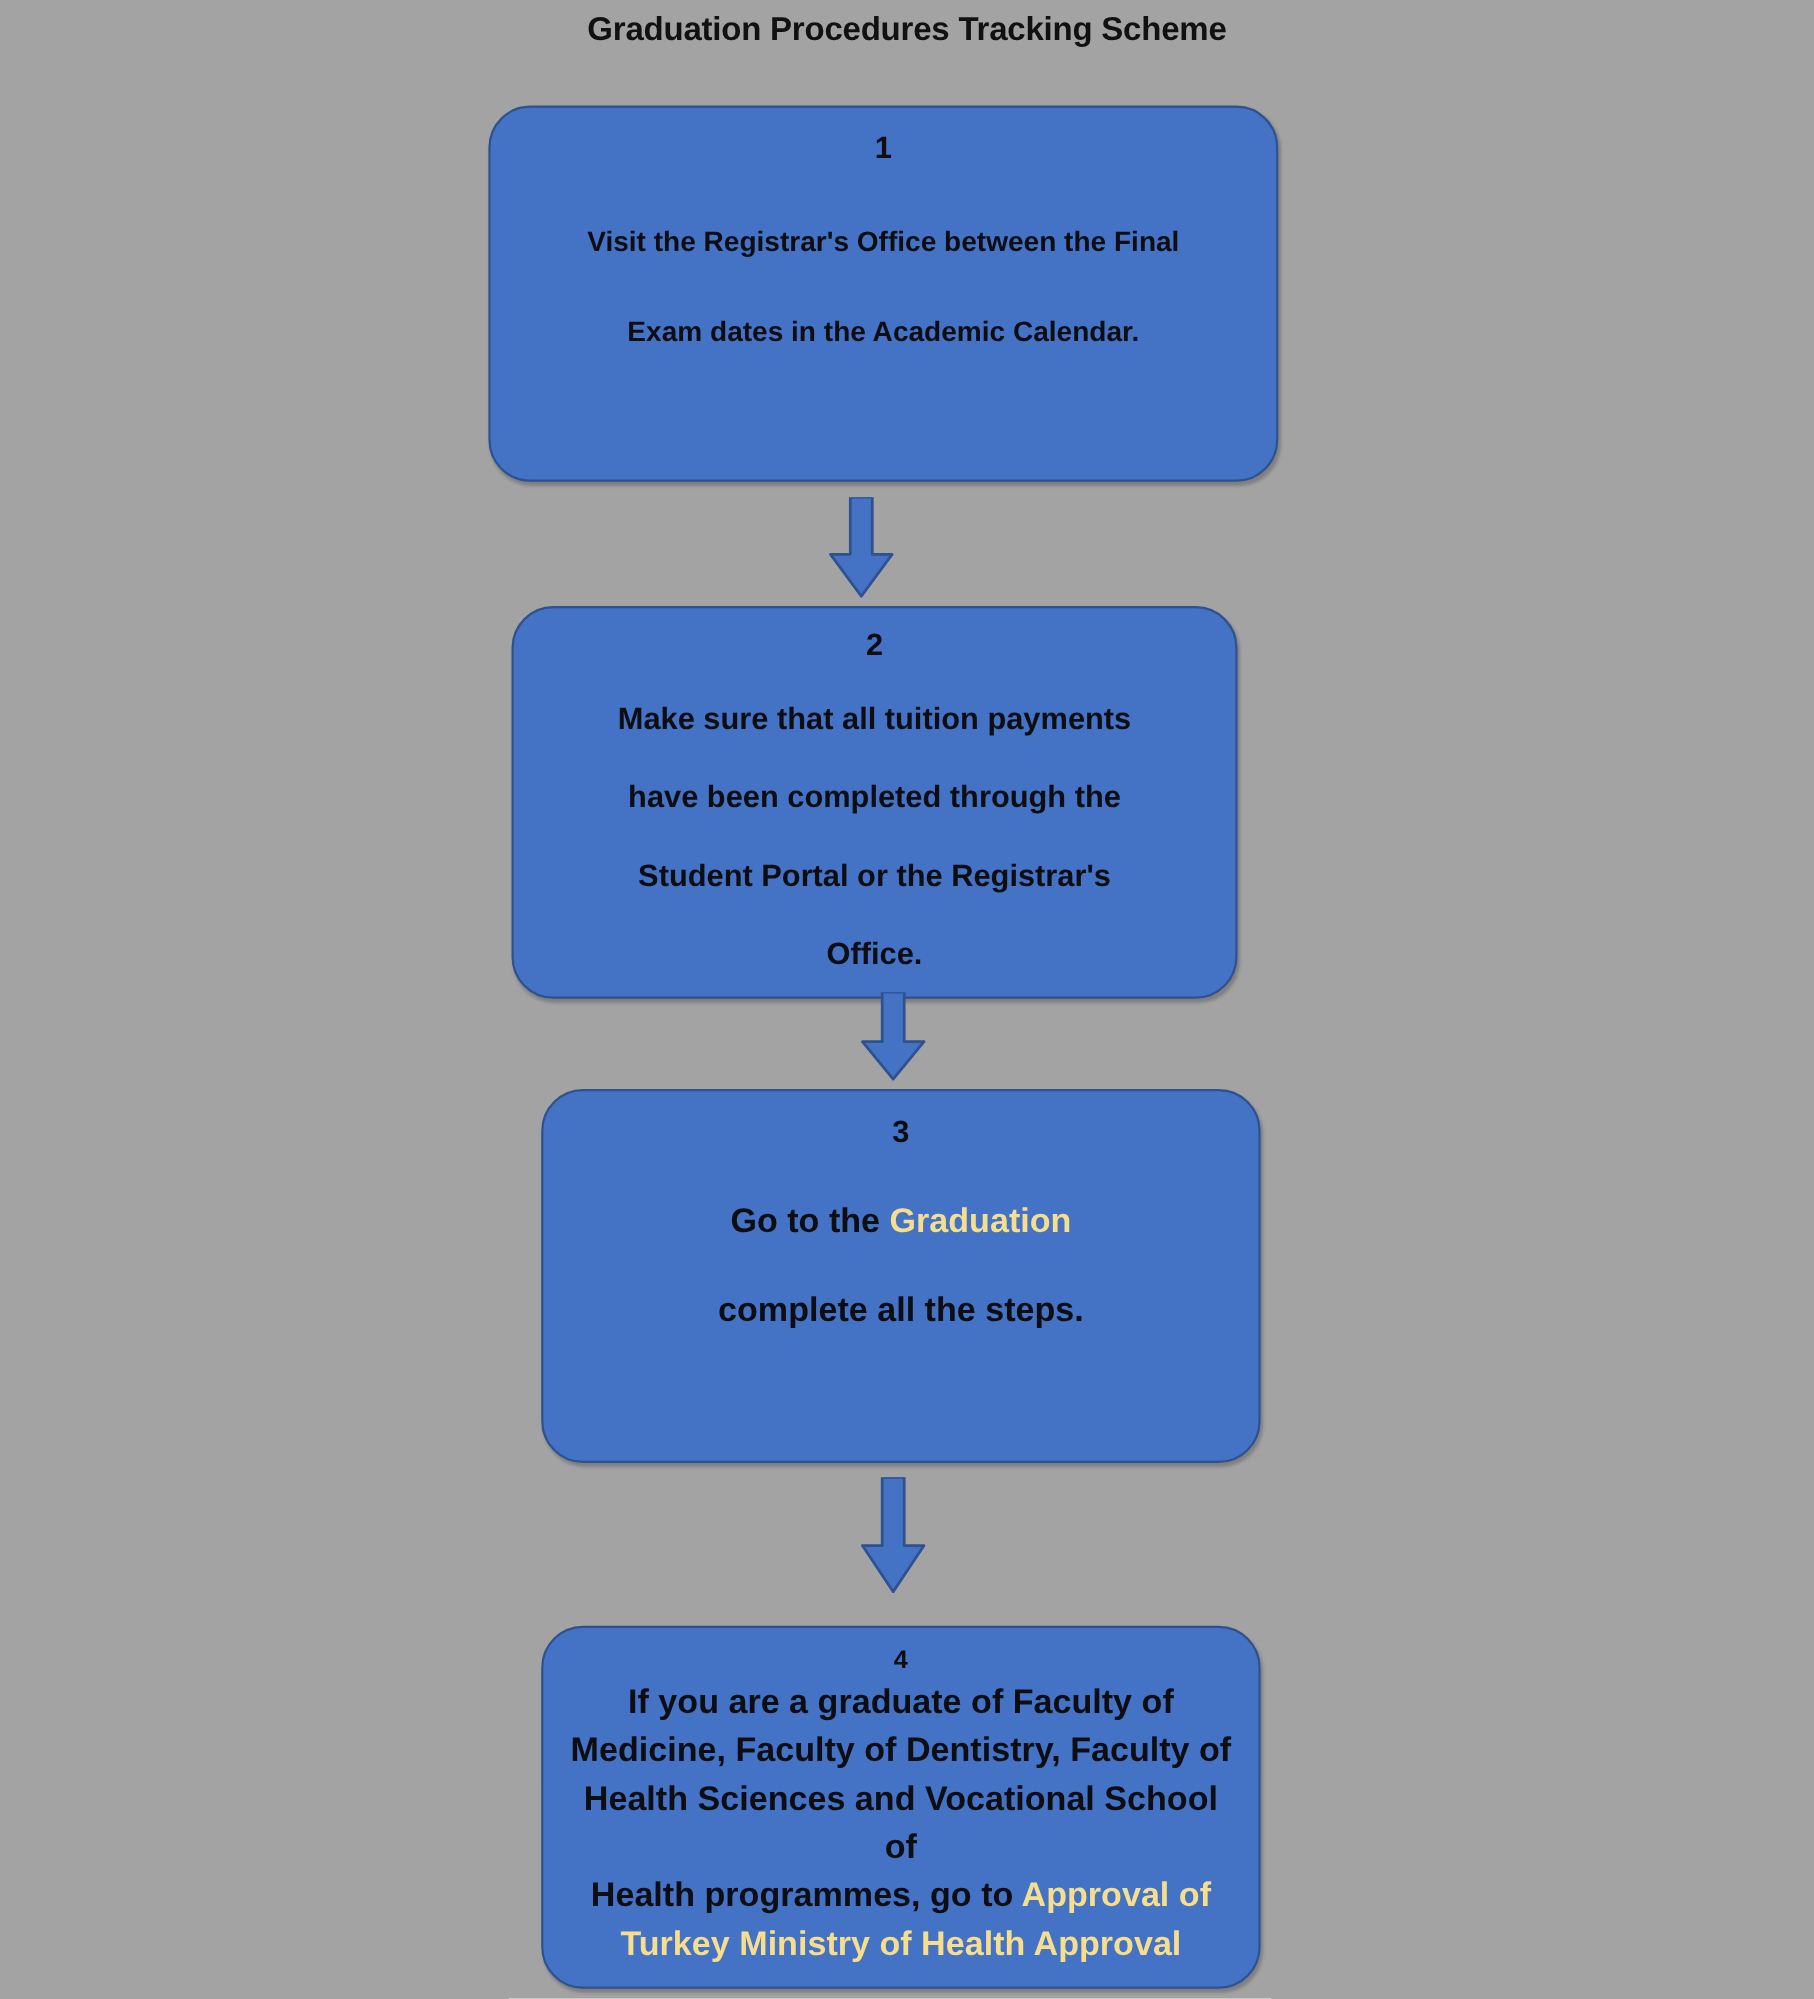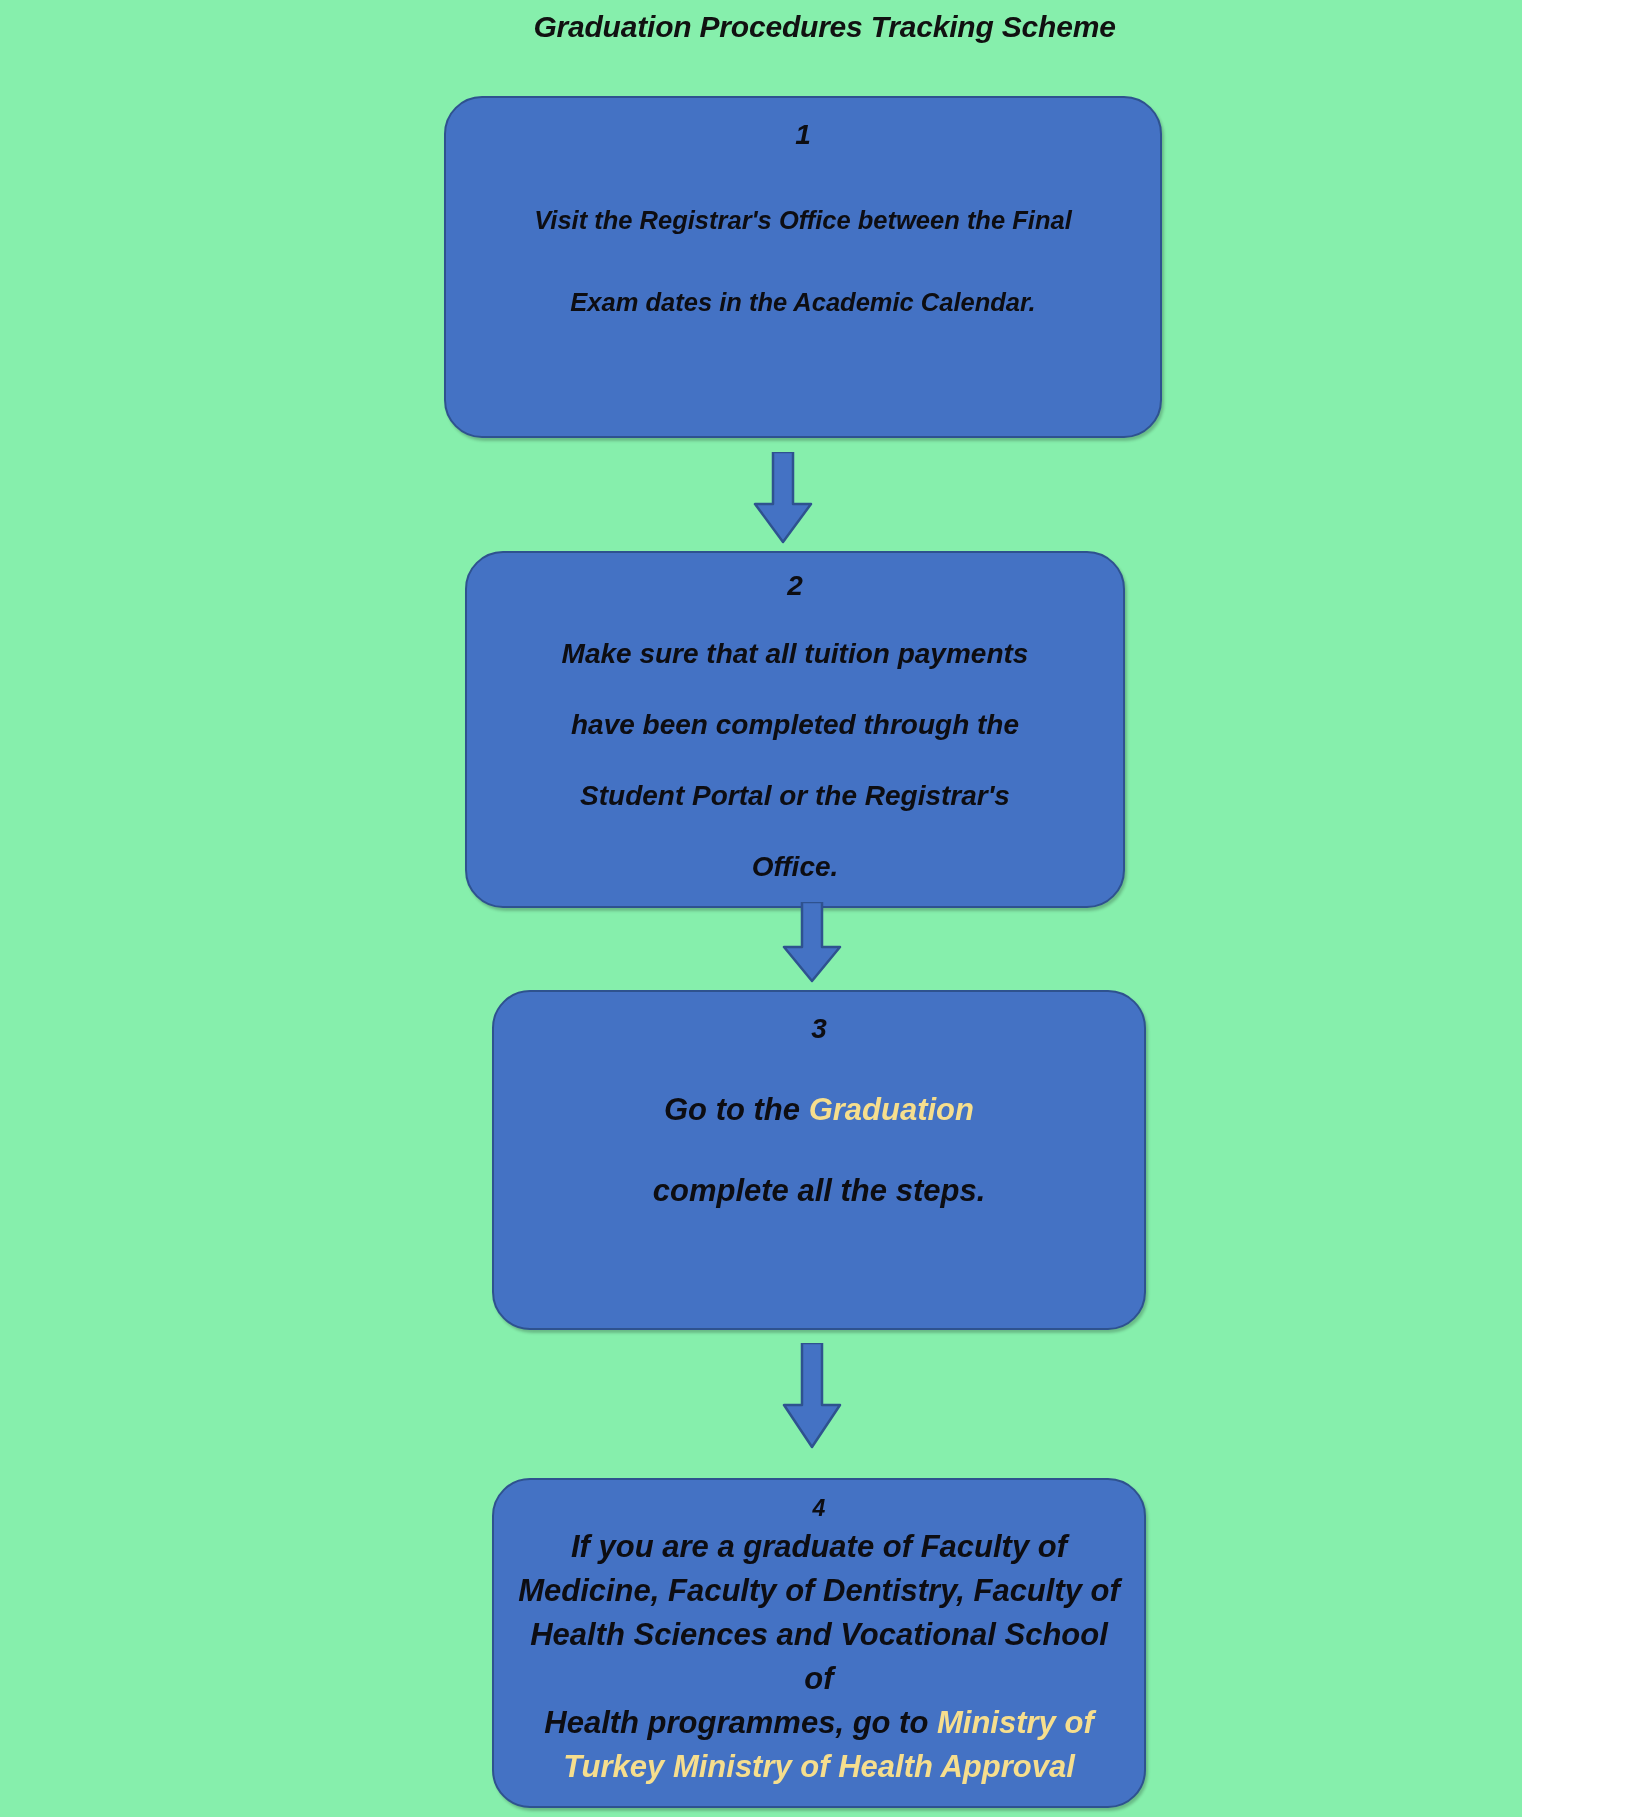--- a/index.html
+++ b/index.html
@@ -10,24 +10,23 @@
   body {
     width: 1649px;
     height: 1817px;
     font-family: "Liberation Sans", sans-serif;
     overflow: hidden;
     position: relative;
   }
 
   .page {
     position: relative;
-    width: 1522px;
+    width: 1649px;
     height: 1817px;
-    background: #86efac;
-    font-style: italic;
+    background: #a3a3a3;
   }
 
   .chart-title {
     position: absolute;
     top: 10px;
     left: 0;
     width: 1649px;
     text-align: center;
     font-size: 30px;
     font-weight: bold;
@@ -192,18 +191,18 @@
       <polygon points="21,0 41,0 41,62 59,62 31,104 3,62 21,62" fill="#4472C4" stroke="#2E528F" stroke-width="2.5" stroke-linejoin="round"></polygon>
     </svg>
   </div>
 
   <div class="flow-box" id="box4">
     <div class="step-num">4</div>
     <div class="step-text">
       <div>If you are a graduate of Faculty of</div>
       <div>Medicine, Faculty of Dentistry, Faculty of</div>
       <div>Health Sciences and Vocational School of</div>
-      <div><span>Health programmes, go to </span><span class="hl">Ministry of</span></div>
+      <div><span>Health programmes, go to </span><span class="hl">Approval of</span></div>
       <div><span class="hl">Turkey Ministry of Health Approval</span></div>
     </div>
   </div>
 
 </div>
 
 </body></html>

